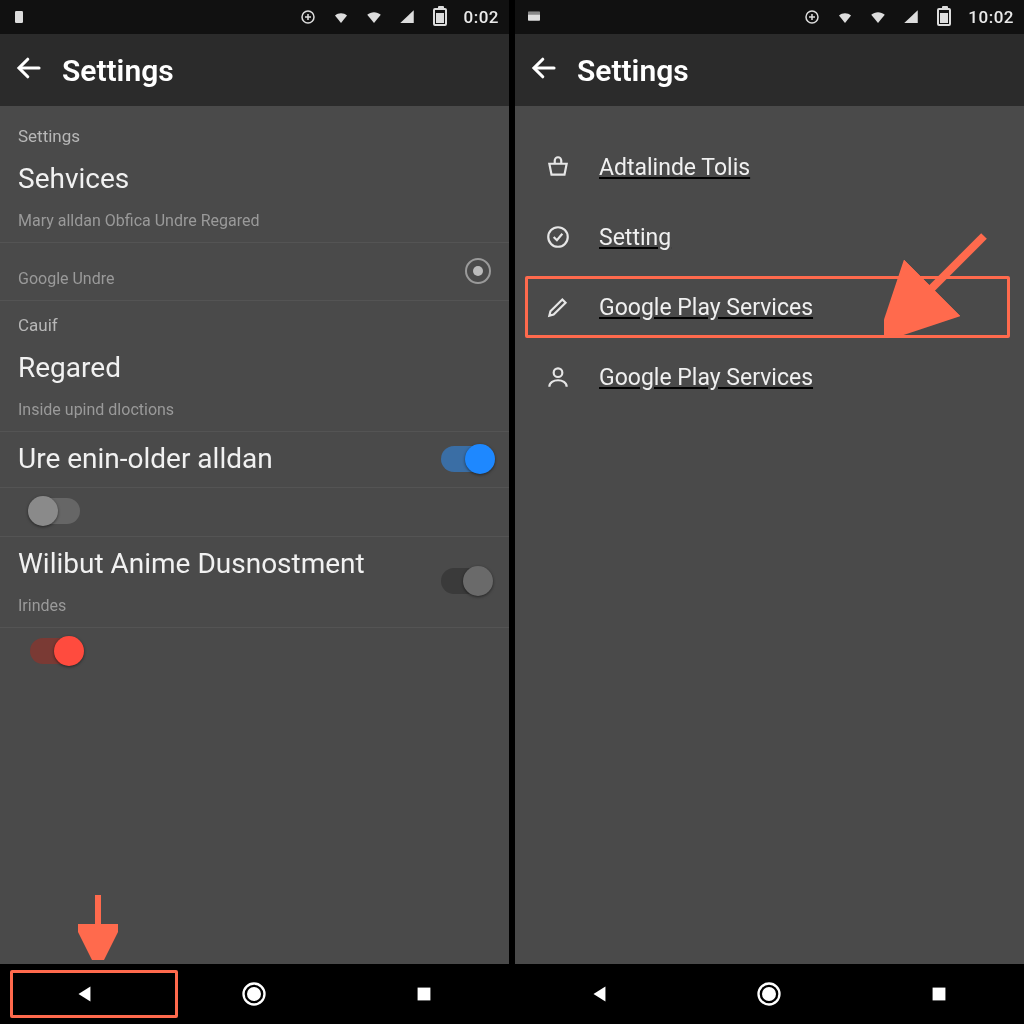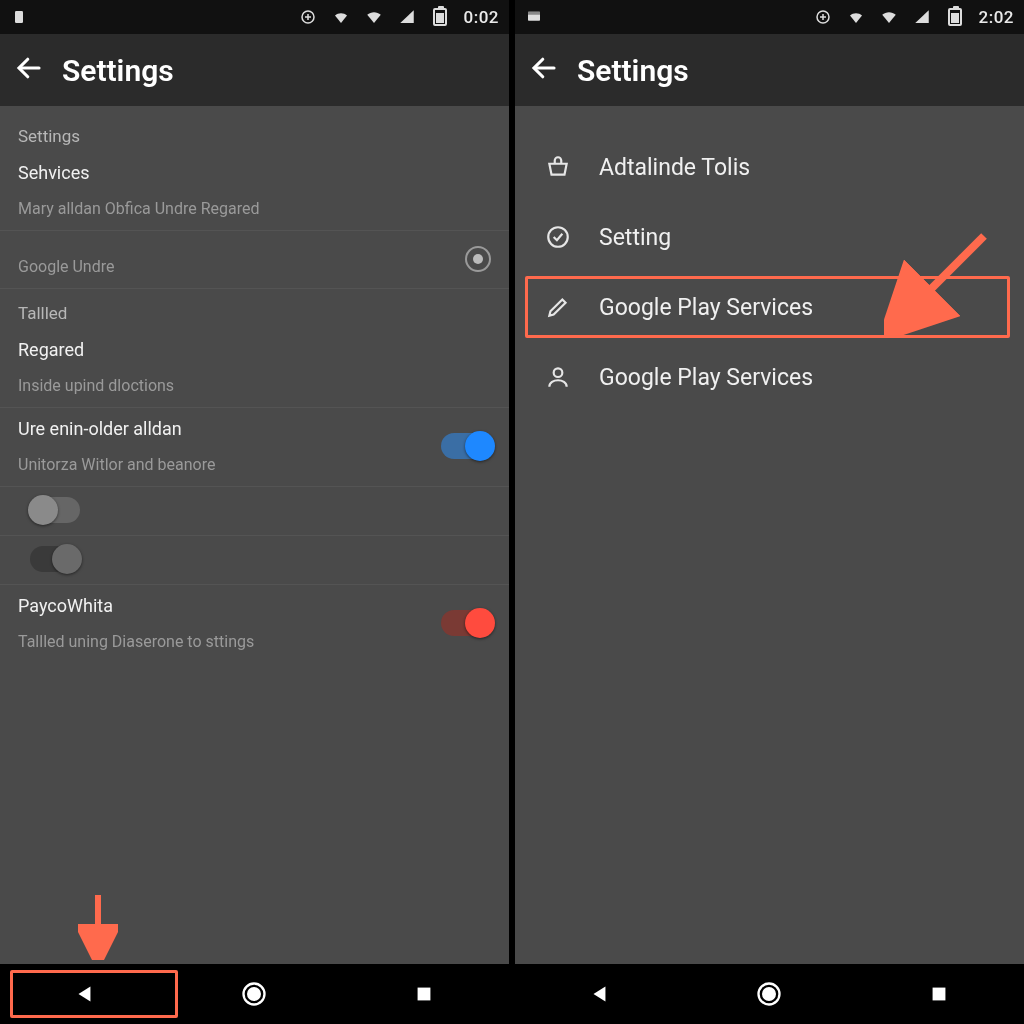--- a/index.html
+++ b/index.html
@@ -16,41 +16,41 @@
   .batt > i{position:absolute;left:1px;right:1px;bottom:1px;height:70%;background:#ddd;}
   
   .appbar { height: 72px; background: #2b2b2b; display: flex; align-items: center; padding: 0 14px; gap: 18px; }
   .appbar .back { color:#fff; }
   .appbar .title { color:#fff; font-size: 30px; font-weight: 600; }
   
   .content { flex:1 1 auto; background:#4a4a4a; padding: 6px 0 0 0; overflow:hidden; position:relative;}
   .section-label { color:#b7b7b7; font-size:17px; padding: 14px 18px 6px; }
   .row { padding: 10px 18px 12px; border-bottom: 1px solid rgba(255,255,255,.06); display:flex; align-items:center; }
   .row .txts { flex:1 1 auto; min-width:0; }
-  .row .title2 { color:#f1f1f1; font-size:18px; }
+  .row .title2 { color:#f1f1f1; font-size:28px; }
   .row .sub { color:#9a9a9a; font-size:16px; margin-top:16px; }
   .row .trail { margin-left: 12px; display:flex; align-items:center; }
   .radio-outline { width:26px; height:26px; border:2px solid #9a9a9a; border-radius:50%; display:flex; align-items:center; justify-content:center;}
   .radio-outline > i{ width:10px;height:10px;background:#bbb;border-radius:50%;}
   
   .toggle { width:50px; height:26px; border-radius:13px; position:relative; }
   .toggle .knob { position:absolute; top:-2px; width:30px; height:30px; border-radius:50%; box-shadow:0 1px 3px rgba(0,0,0,.5);}
   .toggle.on-blue { background:#3a6ea5; }
   .toggle.on-blue .knob { right:-4px; background:#1e88ff; }
   .toggle.off-gray { background:#666; }
   .toggle.off-gray .knob { left:-2px; background:#8a8a8a; }
   .toggle.off-dark { background:#3a3a3a; }
   .toggle.off-dark .knob { right:-2px; background:#6a6a6a; }
   .toggle.on-red { background:#7a3a34; }
   .toggle.on-red .knob { right:-4px; background:#ff4b3e; }
   
   .navbar { height: 60px; background:#000; display:flex; align-items:center; justify-content:space-around; }
   .nav-btn { width:120px; height:44px; display:flex; align-items:center; justify-content:center; color:#fff; }
   
-  .menu-item { display:flex; align-items:center; gap:26px; padding: 20px 28px; }
+  .menu-item { display:flex; align-items:center; gap:26px; padding: 20px 28px; text-decoration: underline; }
   .menu-item .mi-ico { width:30px; height:30px; color:#e6e6e6; display:flex; align-items:center; justify-content:center;}
   .menu-item .mi-label { color:#f0f0f0; font-size:23px; }
   
   .hl-row { position:relative; }
   .hl-frame { position:absolute; inset: 4px 14px 4px 10px; border:3px solid #ff6a4d; border-radius:2px; pointer-events:none;}
   
   .arrow { position:absolute; pointer-events:none; }
   .arrow svg { display:block; }
   
   .hl-back { position:absolute; left:10px; bottom:6px; width:168px; height:48px; border:3px solid #ff6a4d; border-radius:2px; pointer-events:none;}
@@ -122,62 +122,61 @@
         <div class="txts">
           <div class="sub">Google Undre</div>
         </div>
         <div class="trail">
           <span class="radio-outline">
               <i></i>
             </span>
         </div>
       </div>
 
-      <div class="section-label">Tallled</div>
+      <div class="section-label">Cauif</div>
 
       <div class="row">
         <div class="txts">
           <div class="title2">Regared</div>
           <div class="sub">Inside upind dloctions</div>
         </div>
       </div>
 
       <div class="row">
         <div class="txts">
           <div class="title2">Ure enin-older alldan</div>
-          <div class="sub">Unitorza Witlor and beanore</div>
         </div>
         <div class="trail">
             <div class="toggle on-blue">
               <div class="knob"></div>
             </div>
           </div>
       </div>
 
       <div class="row">
         <div class="trail">
             <div class="toggle off-gray">
               <div class="knob"></div>
             </div>
           </div>
       </div>
 
       <div class="row">
+        <div class="txts">
+          <div class="title2">Wilibut Anime Dusnostment</div>
+          <div class="sub">Irindes</div>
+        </div>
         <div class="trail">
             <div class="toggle off-dark">
               <div class="knob"></div>
             </div>
           </div>
       </div>
 
       <div class="row" style="border-bottom:none">
-        <div class="txts">
-          <div class="title2">PaycoWhita</div>
-          <div class="sub">Tallled uning Diaserone to sttings</div>
-        </div>
         <div class="trail">
             <div class="toggle on-red">
               <div class="knob"></div>
             </div>
           </div>
       </div>
 
       <div class="arrow" style="left:78px; bottom:4px;">
         <svg width="40" height="70" viewBox="0 0 40 70">
             <defs>
@@ -240,21 +239,21 @@
       <span class="status-ico">
         <svg viewBox="0 0 24 24" width="18" height="18" fill="#ddd">
             <path d="M3 20h18L3 3z" transform="scale(-1,1) translate(-24,0)"></path>
           </svg>
       </span>
       <span class="status-ico">
           <span class="batt">
             <i></i>
           </span>
         </span>
-      <span class="clock">2:02</span>
+      <span class="clock">10:02</span>
     </div>
 
     <div class="appbar">
       <span class="back">
         <svg viewBox="0 0 24 24" width="30" height="30" fill="none" stroke="#fff" stroke-width="2.5" stroke-linecap="round">
             <path d="M20 12H5"></path>
             <path d="M11 5l-7 7 7 7"></path>
           </svg>
       </span>
       <span class="title">Settings</span>

